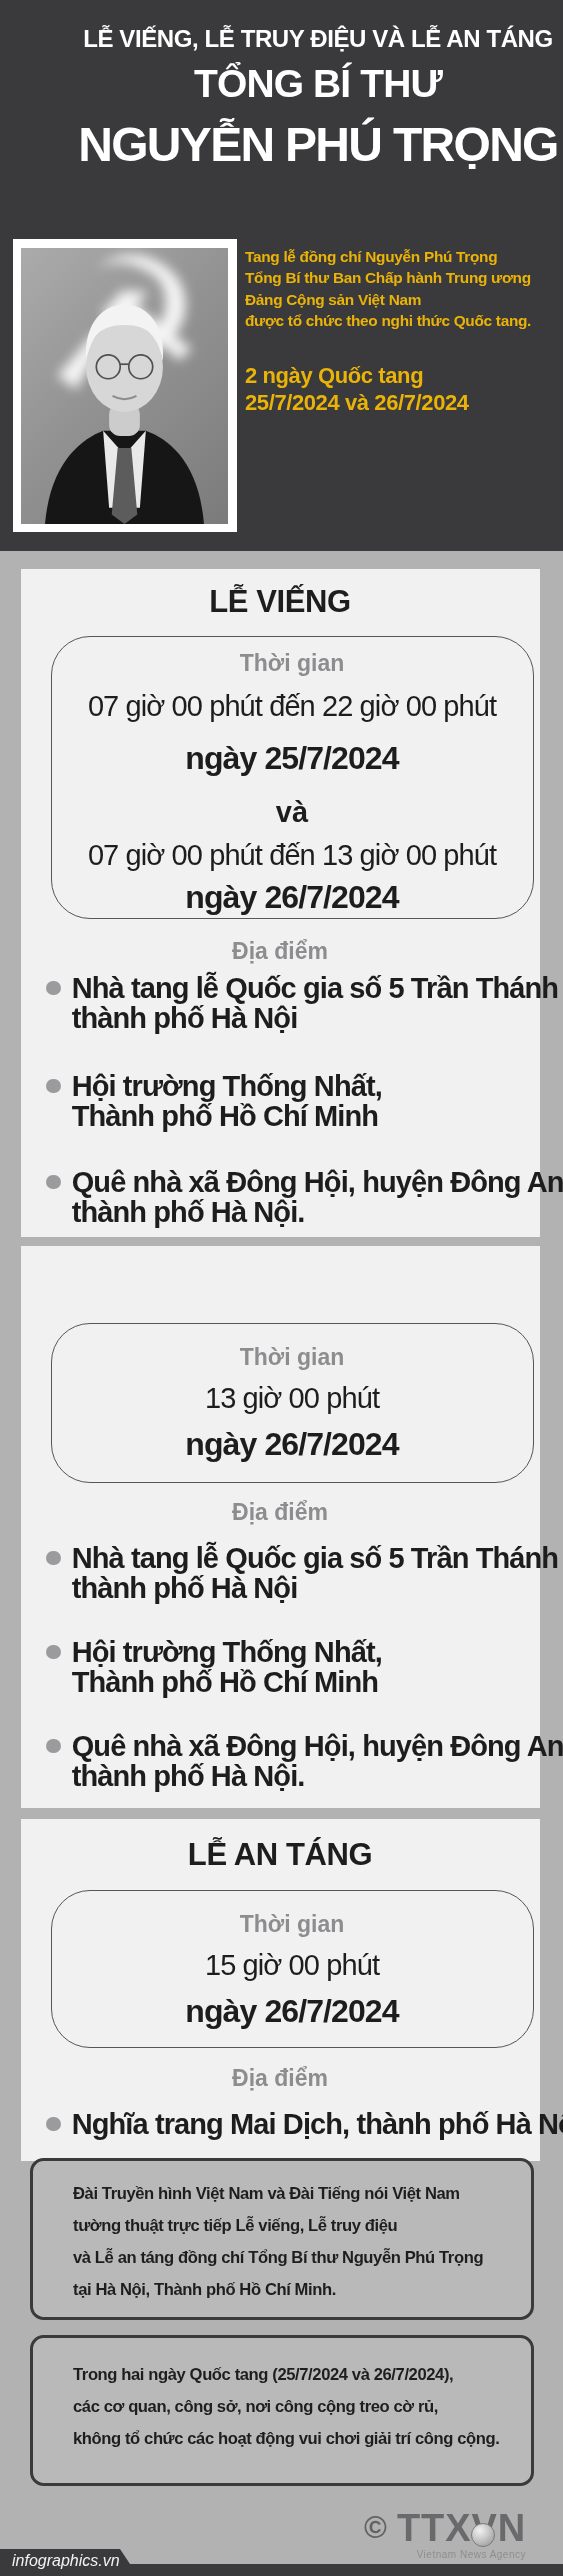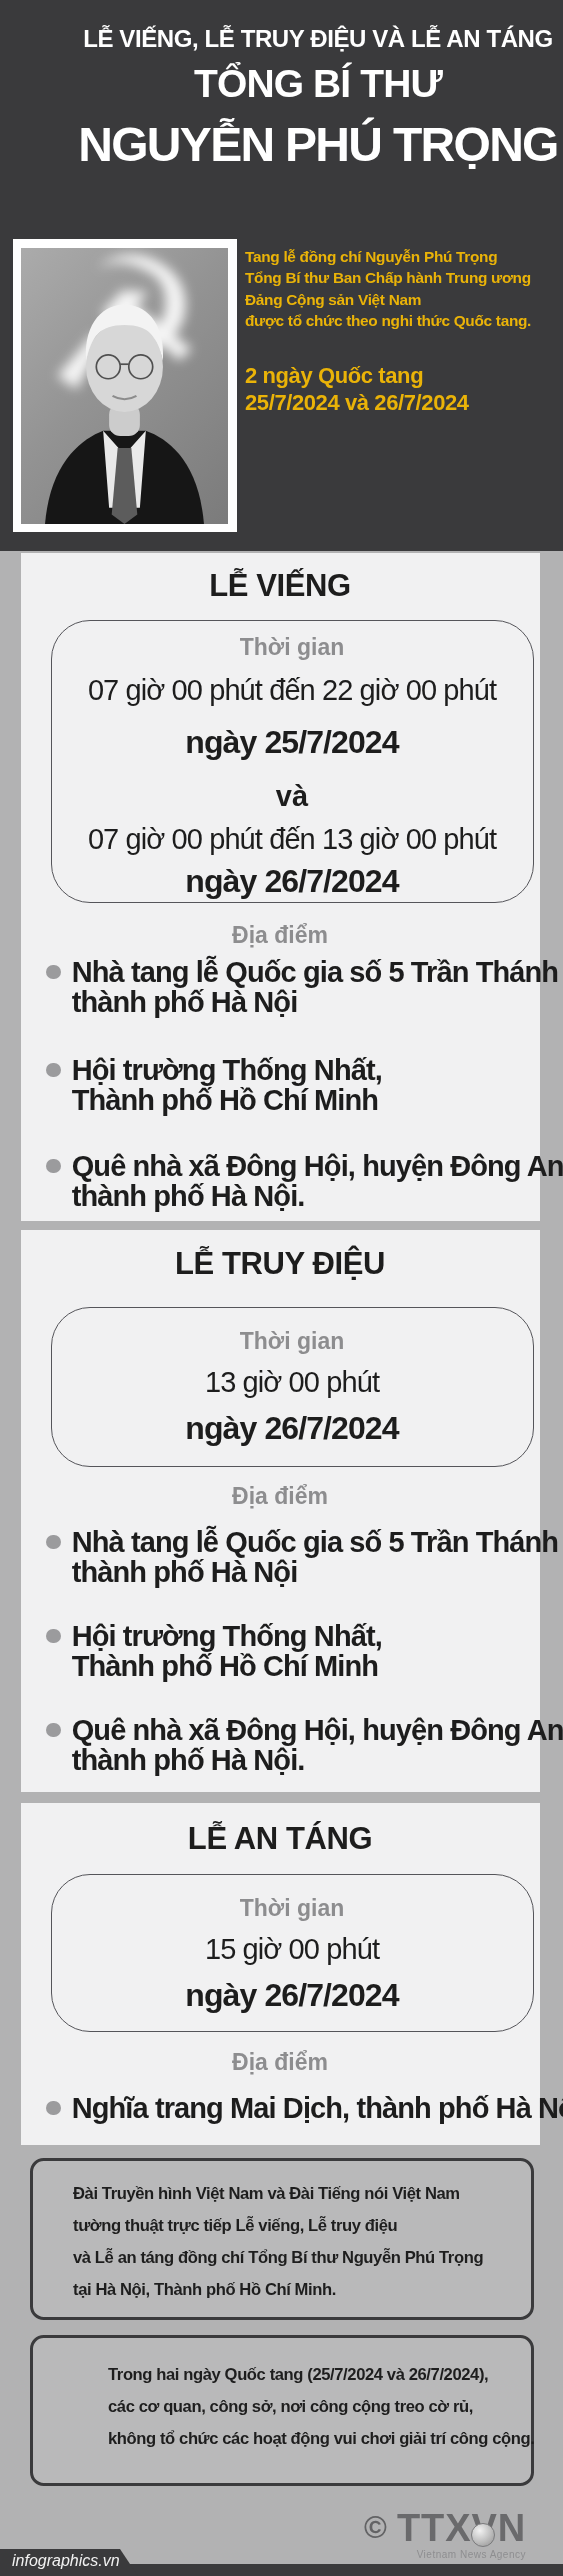--- a/index.html
+++ b/index.html
@@ -19,42 +19,42 @@
   .emblem{position:absolute;left:0;top:-34px;width:207px;text-align:center;font-size:184px;line-height:222px;
           color:#ffffff;filter:blur(6px);opacity:.9;font-family:"DejaVu Sans",sans-serif;}
   .photo svg{position:absolute;left:0;top:0;}
 
   .intro{position:absolute;left:245px;width:316px;color:#eab308;font-weight:700;white-space:pre;}
   .intro-p1{top:246px;font-size:15.4px;letter-spacing:-0.3px;line-height:21.3px;}
   .intro-p2{top:362px;font-size:22px;letter-spacing:-0.4px;line-height:27px;}
   .intro-p3{top:441px;font-size:15.4px;letter-spacing:-0.3px;line-height:21.3px;}
 
   
-  .panel{position:absolute;left:20.5px;width:519px;background:#f1f1f2;}
+  .panel{position:absolute;left:20.5px;width:519px;background:#f1f1f2;margin-top:16px;}
   .sec-title{position:absolute;left:0;width:519px;text-align:center;font-weight:700;font-size:31px;
              letter-spacing:-0.4px;line-height:48px;color:#1d1d1d;}
   .time-box{position:absolute;left:30px;width:483px;border:1.3px solid #55555a;border-radius:39px;box-sizing:border-box;}
   .tb-line{position:absolute;left:0;width:100%;text-align:center;color:#1d1d1d;white-space:pre;}
   .tb-label{font-weight:700;font-size:23px;line-height:32px;color:#8d8d8f;}
   .tb-time{font-weight:400;font-size:29px;letter-spacing:-0.9px;line-height:39px;}
   .tb-date{font-weight:700;font-size:32px;letter-spacing:-0.9px;line-height:41px;}
   .tb-and{font-weight:700;font-size:29px;line-height:38px;}
   .loc-label{position:absolute;left:0;width:519px;text-align:center;font-weight:700;font-size:23px;
              line-height:34px;color:#8d8d8f;}
   .bullet{position:absolute;left:25.6px;width:478px;}
   .dot{position:absolute;left:0;top:7.7px;width:14.5px;height:14.5px;border-radius:50%;background:#9b9b9d;}
   .bullet-text{margin-left:25.6px;font-weight:700;font-size:29px;letter-spacing:-0.9px;line-height:30px;
                color:#1d1d1d;white-space:pre;}
 
   
   .note{position:absolute;left:30px;width:504px;background:#b9b9ba;border:3.4px solid #3a3a3c;border-radius:13.7px;
         box-sizing:border-box;color:#1e1e1e;padding-left:8px;}
   .note-text{font-weight:700;font-size:16.6px;letter-spacing:-0.4px;line-height:32px;white-space:pre;}
   .note-a .note-text{padding:17px 12px 0 32px;}
-  .note-b .note-text{padding:20.5px 12px 0 32px;margin-left:35px;}
+  .note-b .note-text{padding:20.5px 12px 0 32px;}
 
   
   .ttxvn{position:absolute;right:38px;top:2509px;display:flex;align-items:flex-start;gap:10.2px;}
   .copy{font-size:31px;font-weight:700;color:#636365;line-height:38px;}
   .ttxvn-word-wrap{position:relative;}
   .ttxvn-word{font-size:38px;font-weight:900;letter-spacing:0.9px;color:#6a6a6c;line-height:38px;}
   .globe{position:absolute;left:57%;top:13.7px;width:22px;height:22px;border-radius:50%;
          background:radial-gradient(circle at 35% 30%,#f2f2f2,#bdbdbd 55%,#8f8f8f);border:1.7px solid #7a7a7c;}
   .agency-sub{font-size:10px;letter-spacing:0.5px;color:#8e8e90;text-align:right;margin-top:1.7px;}
 
@@ -124,21 +124,20 @@
 Thành phố Hồ Chí Minh</div>
     </div>
     <div class="bullet" style="top:598px;">
       <span class="dot"></span>
       <div class="bullet-text">Quê nhà xã Đông Hội, huyện Đông Anh,
 thành phố Hà Nội.</div>
     </div>
   </div>
 
   <div class="panel" style="top:1230px;height:562px;">
-    <div class="sec-title" style="top:10.2px;">LỄ TRUY ĐIỆU</div>
 
     <div class="time-box" style="top:77px;height:160px;">
       <div class="tb-line tb-label" style="top:17px;">Thời gian</div>
       <div class="tb-line tb-time" style="top:55px;">13 giờ 00 phút</div>
       <div class="tb-line tb-date" style="top:100px;">ngày 26/7/2024</div>
     </div>
 
     <div class="loc-label" style="top:249px;">Địa điểm</div>
 
     <div class="bullet" style="top:297px;">

